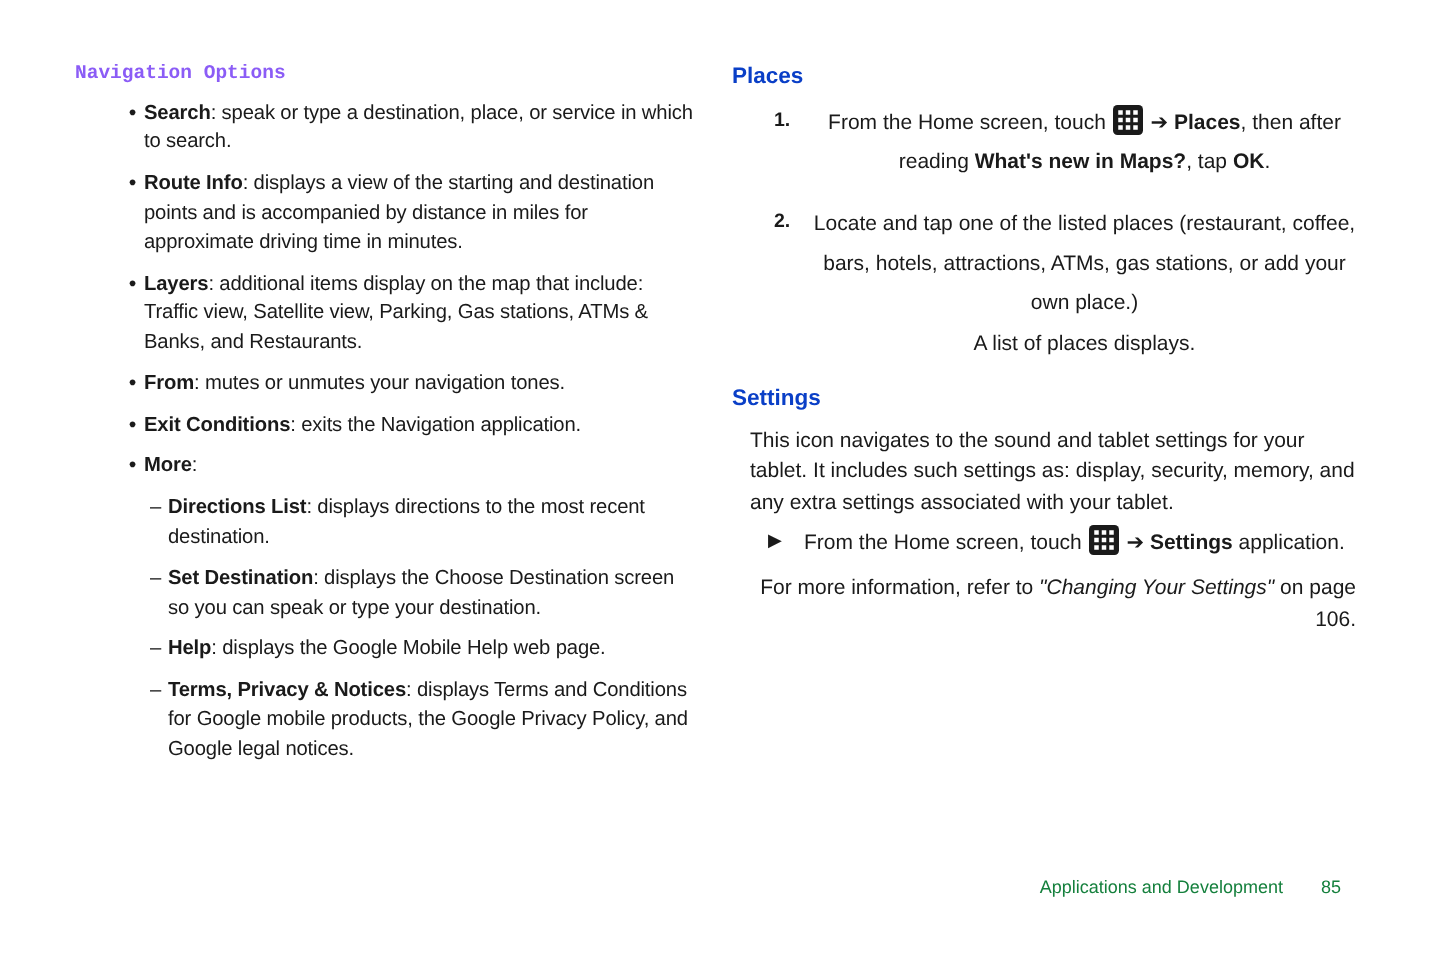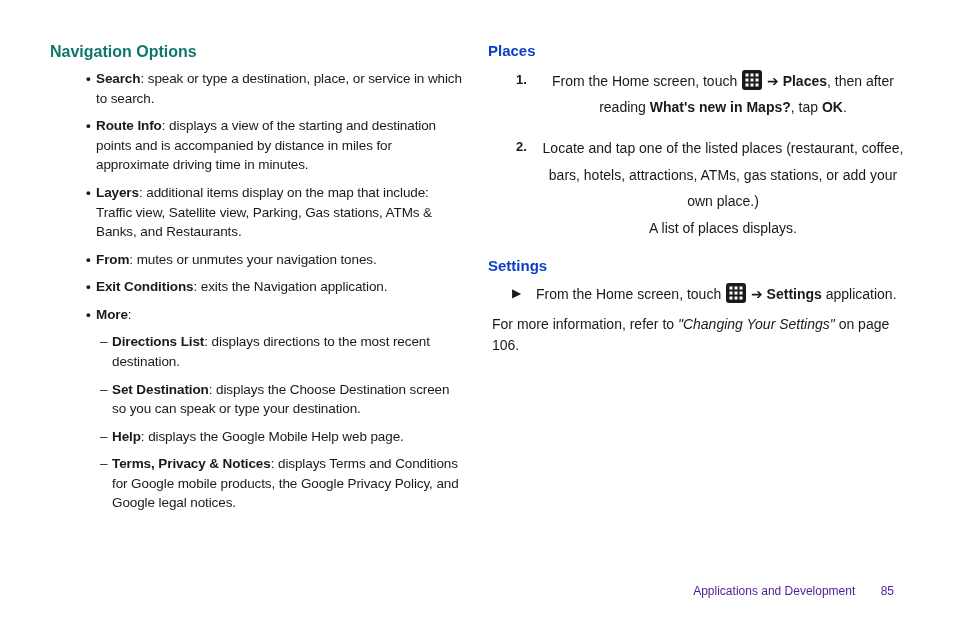--- a/index.html
+++ b/index.html
@@ -16,24 +16,25 @@
   }
   .columns {
     display: flex;
     gap: 30px;
   }
   .col {
     flex: 1;
     min-width: 0;
   }
   .section-heading {
-    color: #0f766e;
+    color: #8b5cf6;
     font-weight: bold;
-    font-size: 16px;
-    margin-bottom: 6px;
+    font-size: 13px;
+    margin-bottom: 6px;
+    font-family: Liberation Mono, monospace;
   }
   .subheading {
     color: #0a3fc7;
     font-weight: bold;
     font-size: 15px;
     margin-bottom: 6px;
     margin-left: -4px;
   }
   .para {
     margin-bottom: 6px;
@@ -94,21 +95,21 @@
   }
   .inline-icon.small {
     width: 20px; height: 20px; vertical-align: -4px;
   }
   .ref-italic { font-style: italic; }
   .footer {
     position: absolute;
     bottom: 36px;
     right: 60px;
     font-size: 12px;
-    color: #4c1d95;
+    color: #15803d;
   }
   .page-num { display: inline-block; margin-left: 22px; }
   .condensed { letter-spacing: -0.1px; }
 </style>
 </head>
 <body>
 
 <div class="columns">
 
   <div class="col">
@@ -189,20 +190,21 @@
       <div class="num-item">
         <span class="num">2.</span>
         <span class="content">
           <span>Locate and tap one of the listed places (restaurant, coffee, bars, hotels, attractions, ATMs, gas stations, or add your own place.)</span><br>
           <span>A list of places displays.</span>
         </span>
       </div>
     </div>
 
     <div class="subheading">Settings</div>
+    <div class="para-indent">This icon navigates to the sound and tablet settings for your tablet. It includes such settings as: display, security, memory, and any extra settings associated with your tablet.</div>
 
     <div class="arrow-item">
       <span class="arrow-icon">▶</span>
       <span class="content">
         <span>From the Home screen, touch </span><span class="inline-icon small"><svg viewBox="0 0 20 20">
               <rect x="0" y="0" width="20" height="20" rx="3" fill="#1a1a1a"></rect>
               <g fill="#fff">
                 <rect x="3.5" y="3.5" width="3" height="3"></rect>
                 <rect x="8.5" y="3.5" width="3" height="3"></rect>
                 <rect x="13.5" y="3.5" width="3" height="3"></rect>
@@ -210,21 +212,21 @@
                 <rect x="8.5" y="8.5" width="3" height="3"></rect>
                 <rect x="13.5" y="8.5" width="3" height="3"></rect>
                 <rect x="3.5" y="13.5" width="3" height="3"></rect>
                 <rect x="8.5" y="13.5" width="3" height="3"></rect>
                 <rect x="13.5" y="13.5" width="3" height="3"></rect>
               </g>
             </svg></span><span> ➔ </span><b>Settings</b><span> application.</span>
       </span>
     </div>
 
-    <div class="para-indent" style="margin-left:0;">
+    <div class="para-indent" style="margin-left:12px;text-align:right;">
       <span>For more information, refer to </span><span class="ref-italic">"Changing Your Settings"</span><span>  on page 106.</span>
     </div>
 
   </div>
 </div>
 
 <div class="footer">
   <span>Applications and Development</span>
   <span class="page-num">85</span>
 </div>

